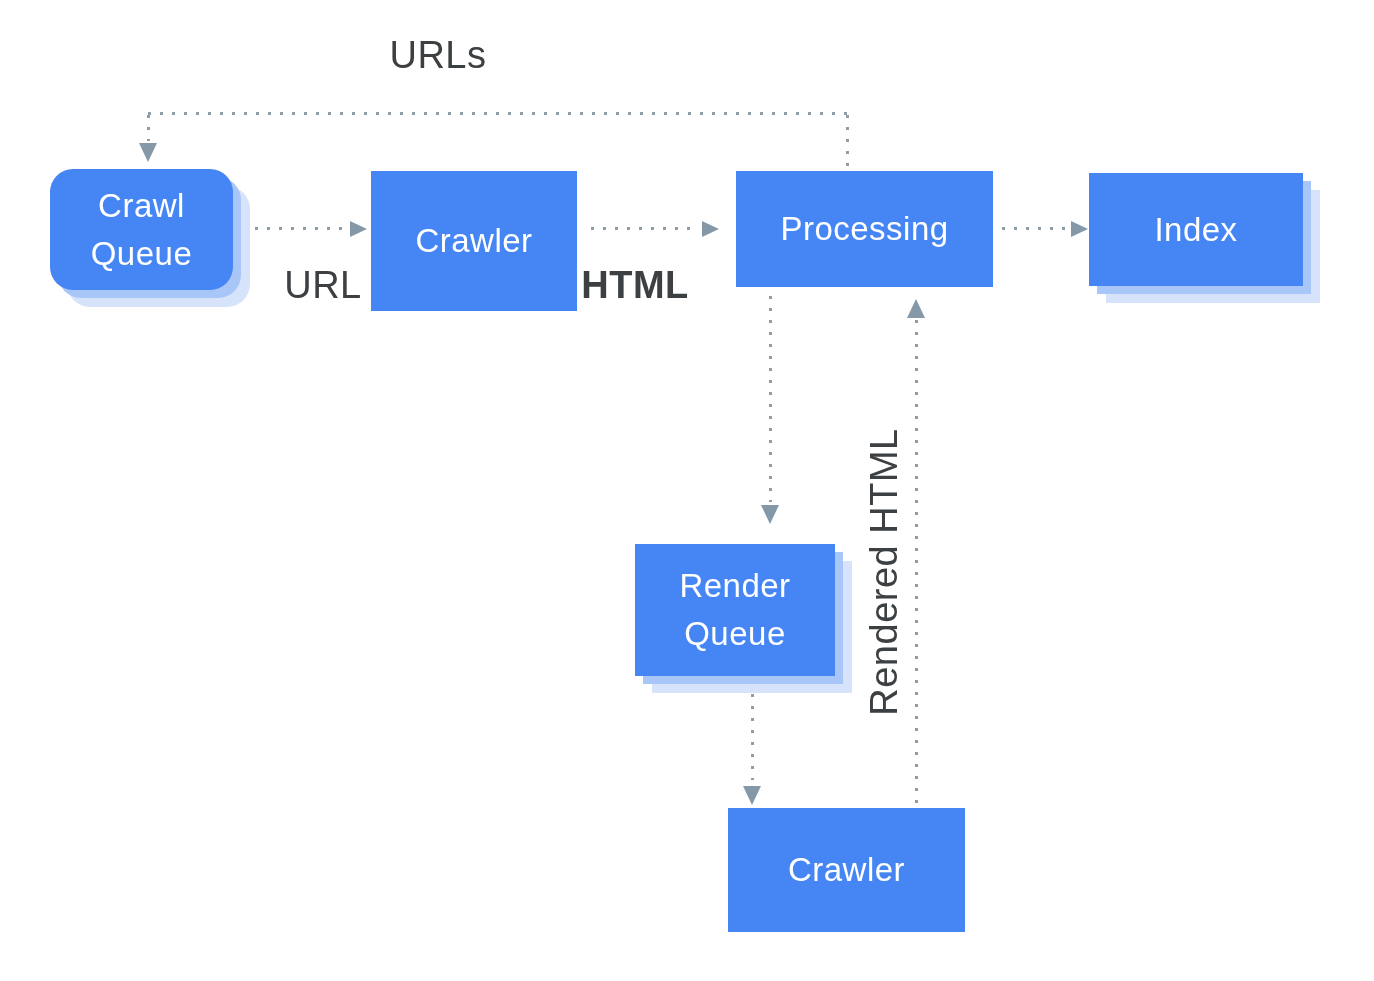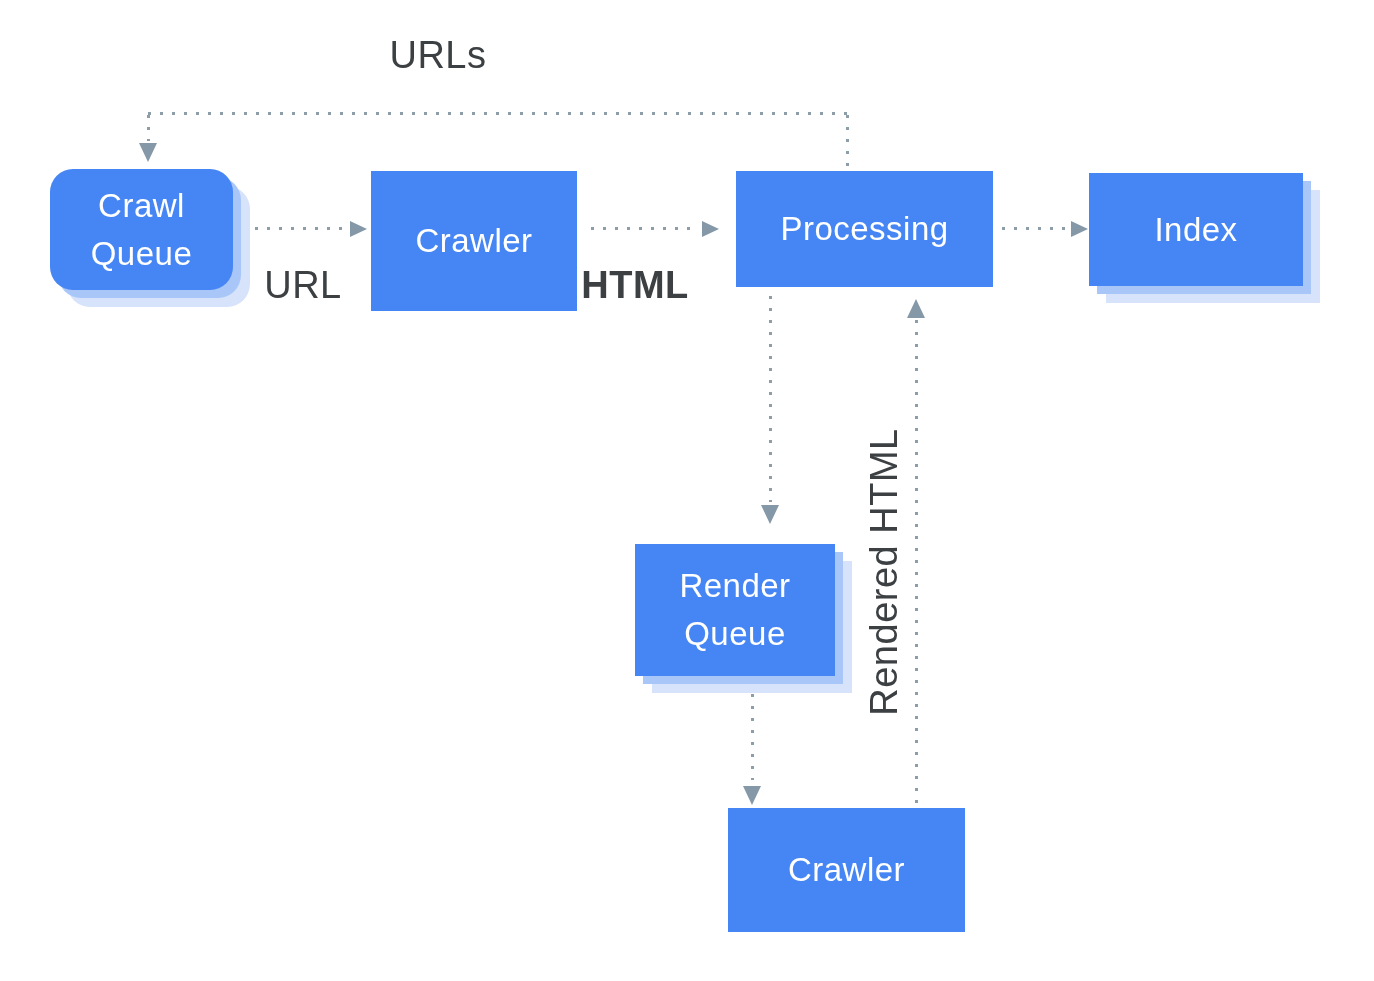--- a/index.html
+++ b/index.html
@@ -92,21 +92,21 @@
 <div class="canvas">
 
   <div class="edge-label" style="left:338px; top:34px; width:200px;">URLs</div>
   <div class="dotted-h" style="left:148px; top:112px; width:701px;"></div>
   <div class="dotted-v" style="left:846px; top:115px; height:55px;"></div>
   <div class="dotted-v" style="left:147px; top:115px; height:26px;"></div>
   <div class="arrow down" style="left:139px; top:143px;"></div>
 
   <div class="dotted-h" style="left:255px; top:227px; width:93px;"></div>
   <div class="arrow right" style="left:350px; top:221px;"></div>
-  <div class="edge-label" style="left:228px; top:264px; width:150px;">URL</div>
+  <div class="edge-label" style="left:248px; top:264px; width:150px;">URL</div>
 
   <div class="dotted-h" style="left:591px; top:227px; width:108px;"></div>
   <div class="arrow right" style="left:702px; top:221px;"></div>
   <div class="edge-label" style="left:560px; top:264px; width:150px;font-weight:bold;">HTML</div>
 
   <div class="dotted-h" style="left:990px; top:227px; width:76px;"></div>
   <div class="arrow right" style="left:1071px; top:221px;"></div>
 
   <div class="dotted-v" style="left:769px; top:296px; height:206px;"></div>
   <div class="arrow down" style="left:761px; top:505px;"></div>

